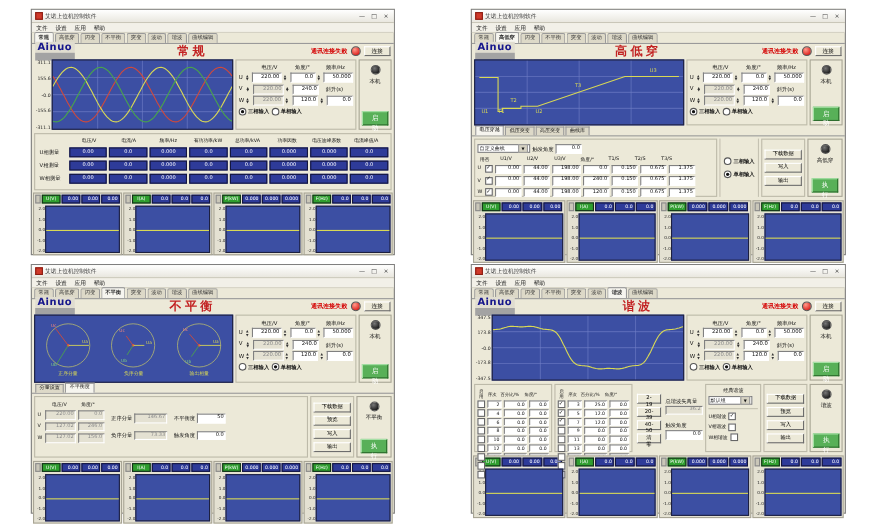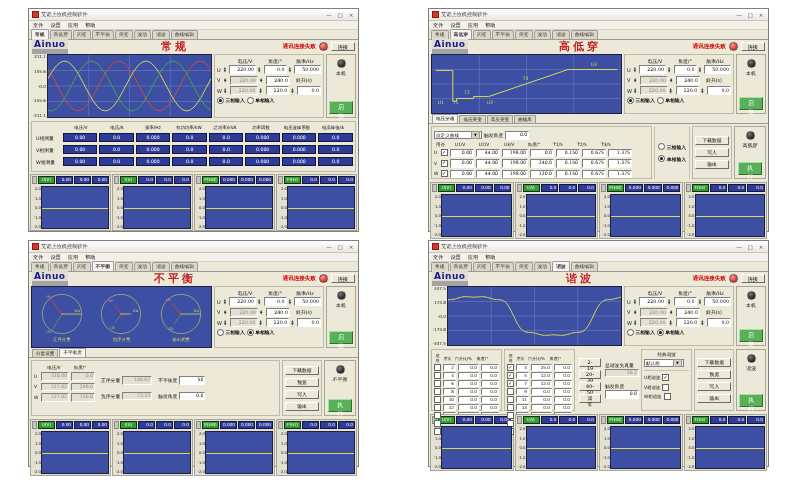--- a/index.html
+++ b/index.html
@@ -8,21 +8,21 @@
   .titlebar{height:11px;background:linear-gradient(#ffffff,#e9e7df);display:flex;align-items:center;gap:2px;padding:0 3px;border-bottom:1px solid #c9c6b8;}
   .appicon{width:5px;height:5px;background:#d03a2a;border:1px solid #8a1d12;}
   .apptitle{font-size:5.2px;color:#333;flex:1;white-space:nowrap;overflow:hidden;}
   .winbtns{display:flex;gap:3px;color:#444;font-size:5.5px;}
   .winbtns span{width:8px;text-align:center;cursor:default;}
   .menubar{height:8px;display:flex;align-items:center;gap:7px;padding:0 4px;background:#f2f0e8;border-bottom:1px solid #d5d2c4;font-size:5.2px;}
   .tabstrip{height:9px;display:flex;align-items:flex-end;gap:1px;padding:0 2px;border-bottom:1px solid #9a9a9a;}
   .tab{font-size:4.8px;padding:0 3px;height:8px;line-height:8px;background:#ddd9c8;border:1px solid #9a9a9a;border-bottom:none;border-radius:2px 2px 0 0;color:#333;}
   .tab.active{background:#f6f5ef;height:9px;line-height:9px;font-weight:bold;}
   .hdr{height:13px;display:flex;align-items:center;gap:3px;padding:0 3px;}
-  .logo{font-size:9px;font-weight:900;color:#16168c;letter-spacing:.5px;background:#e0ddd0;padding:0 2px;border-bottom:5px solid #a3a3a3;}
+  .logo{font-size:9px;font-weight:900;color:#16168c;letter-spacing:.5px;background:#e0ddd0;padding:0 2px;border-bottom:7px solid #a3a3a3;}
   .mode{flex:1;text-align:center;font-family:"DejaVu Serif",serif;font-size:11px;font-weight:bold;color:#c22222;letter-spacing:3px;}
   .connfail{font-size:5.5px;font-weight:bold;color:#d40000;white-space:nowrap;}
   .led{width:7px;height:7px;border-radius:50%;border:1px solid #555;}
   .led.red{background:radial-gradient(circle at 35% 30%,#ff9a8a,#d40000);}
   .led.black{background:radial-gradient(circle at 35% 30%,#777,#000);}
   .cbtn{height:9px;min-width:24px;font-size:5.2px;background:#ece9d8;border:1px solid;border-color:#fff #6d6d6d #6d6d6d #fff;line-height:7px;font-family:inherit;}
   .mainrow{display:flex;gap:2px;padding:1px 2px;align-items:stretch;}
   .chart{display:flex;flex:1;}
   .yticks{width:14px;display:flex;flex-direction:column;justify-content:space-between;text-align:right;font-size:4.2px;color:#222;padding:0 1px;}
   .plot{flex:1;background:#3c4fa3;border:1px solid #1d2040;position:relative;}

